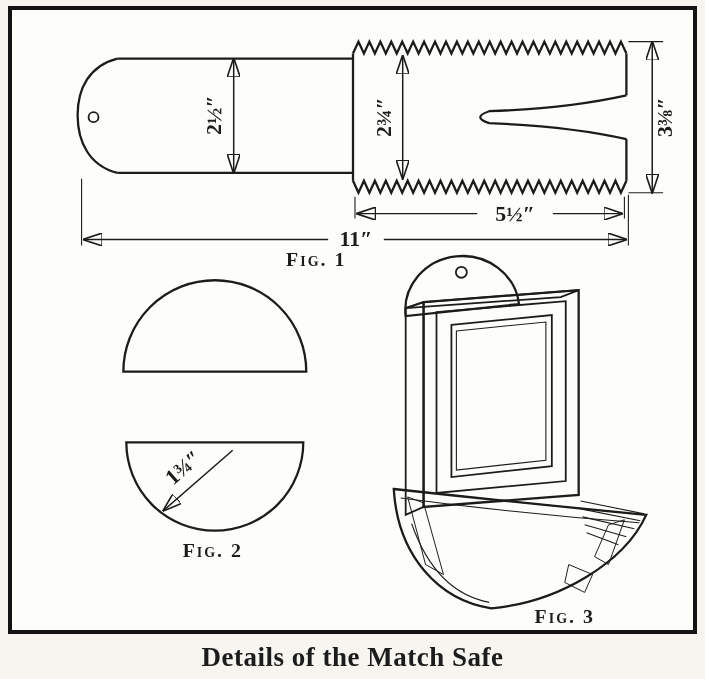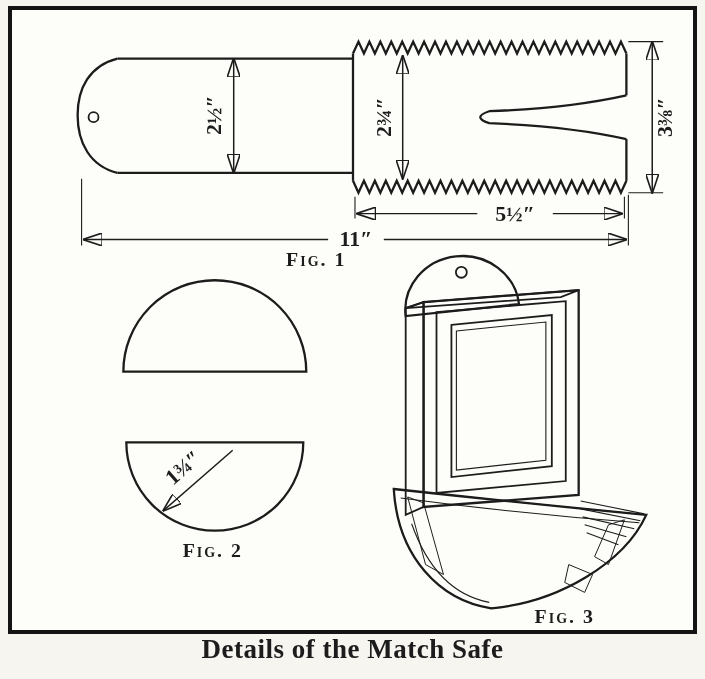--- a/index.html
+++ b/index.html
@@ -9,21 +9,21 @@
   .plate{box-sizing:border-box;width:689px;border:4px solid #141414;background:#fdfdf9;}
   svg{display:block;}
   .ink path,.ink line,.ink circle,.ink rect{stroke:#1c1c1c;fill:none;}
   .heavy{stroke-width:2.3px;}
   .mid{stroke-width:1.8px;}
   .thin{stroke-width:1.1px;}
   .dimline{stroke-width:1.5px;}
   svg text{fill:#1c1c1c;stroke:none;font-family:"Liberation Serif","DejaVu Serif",serif;}
   .dim{font-size:22px;font-weight:700;}
   .figlabel{font-size:20px;font-weight:700;font-variant:small-caps;letter-spacing:2px;}
-  .caption{text-align:center;font-size:27px;font-weight:700;margin-top:0;letter-spacing:.5px;}
+  .caption{text-align:center;font-size:27px;font-weight:700;margin-top:8px;letter-spacing:.5px;}
 </style>
 </head>
 <body>
 
 <div class="page">
   <div class="plate">
     <svg class="ink" width="681" height="620" viewBox="0 0 685 620">
       <defs>
         <marker id="ah" viewBox="0 0 12 8" refX="11.5" refY="4" markerWidth="13" markerHeight="9" orient="auto-start-reverse">
           <path d="M0,0 L12,4 L0,8 Z" fill="#1c1c1c" stroke="none"></path>

